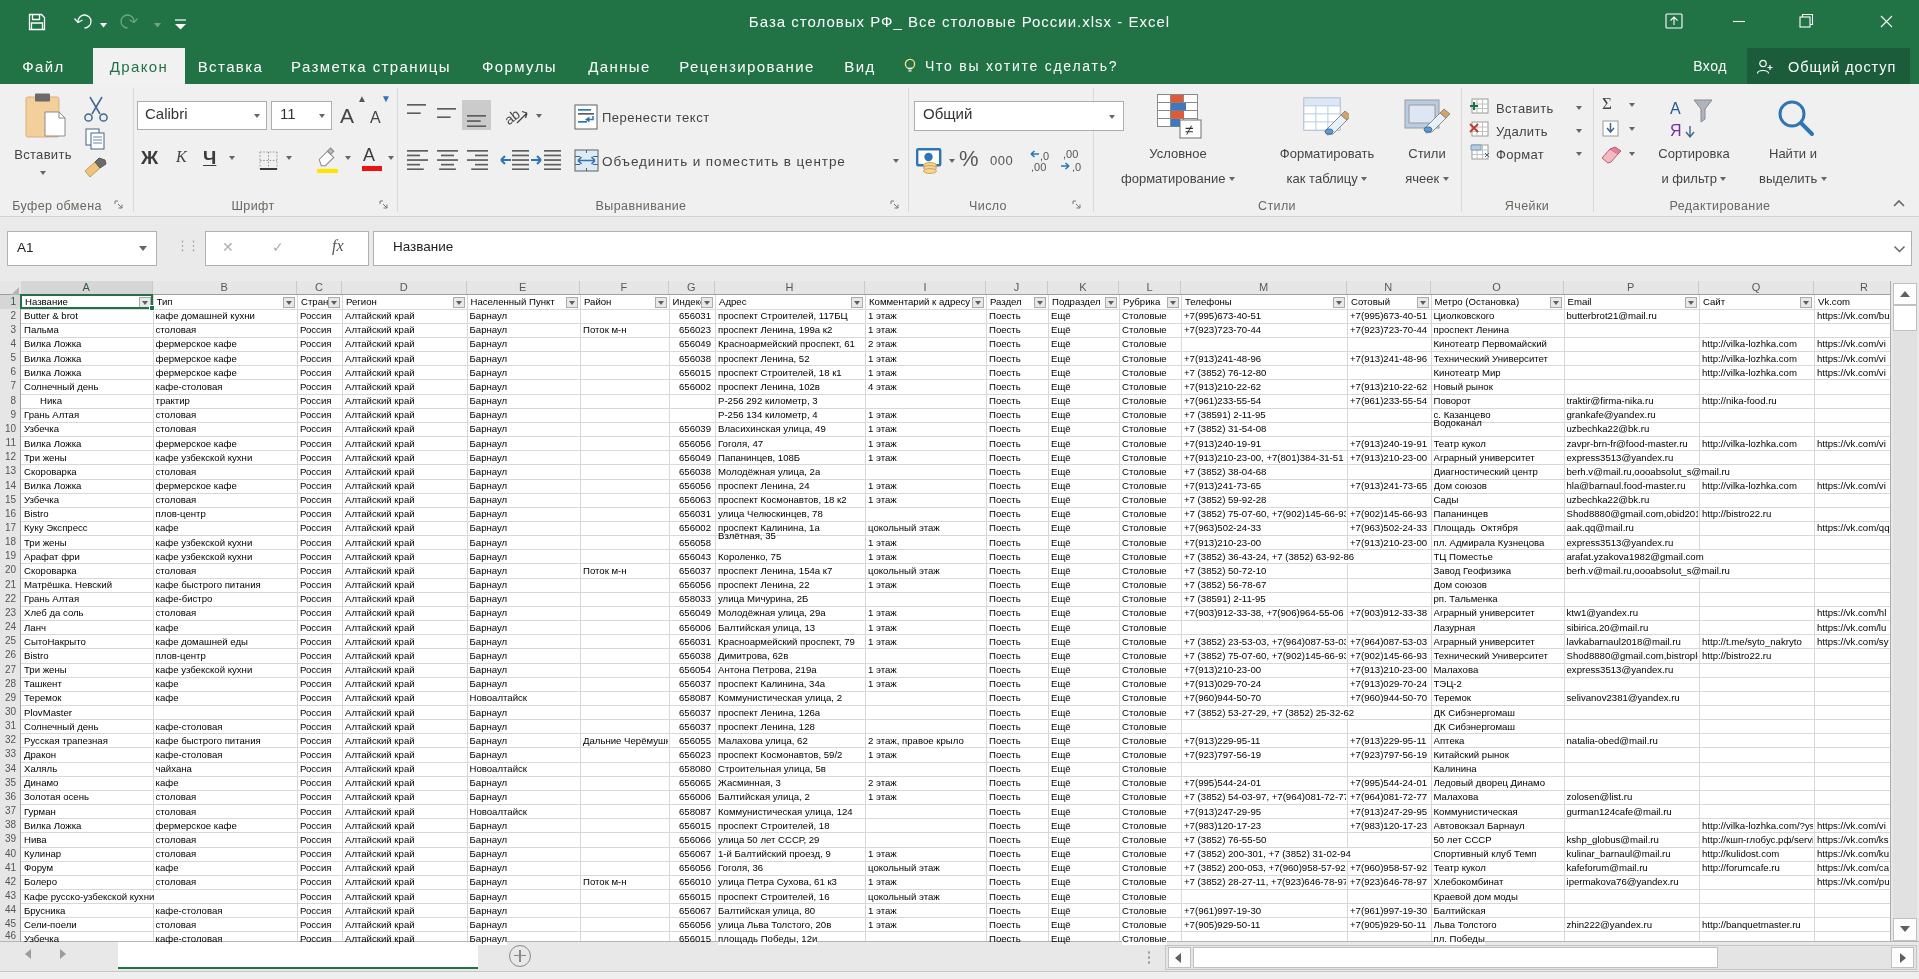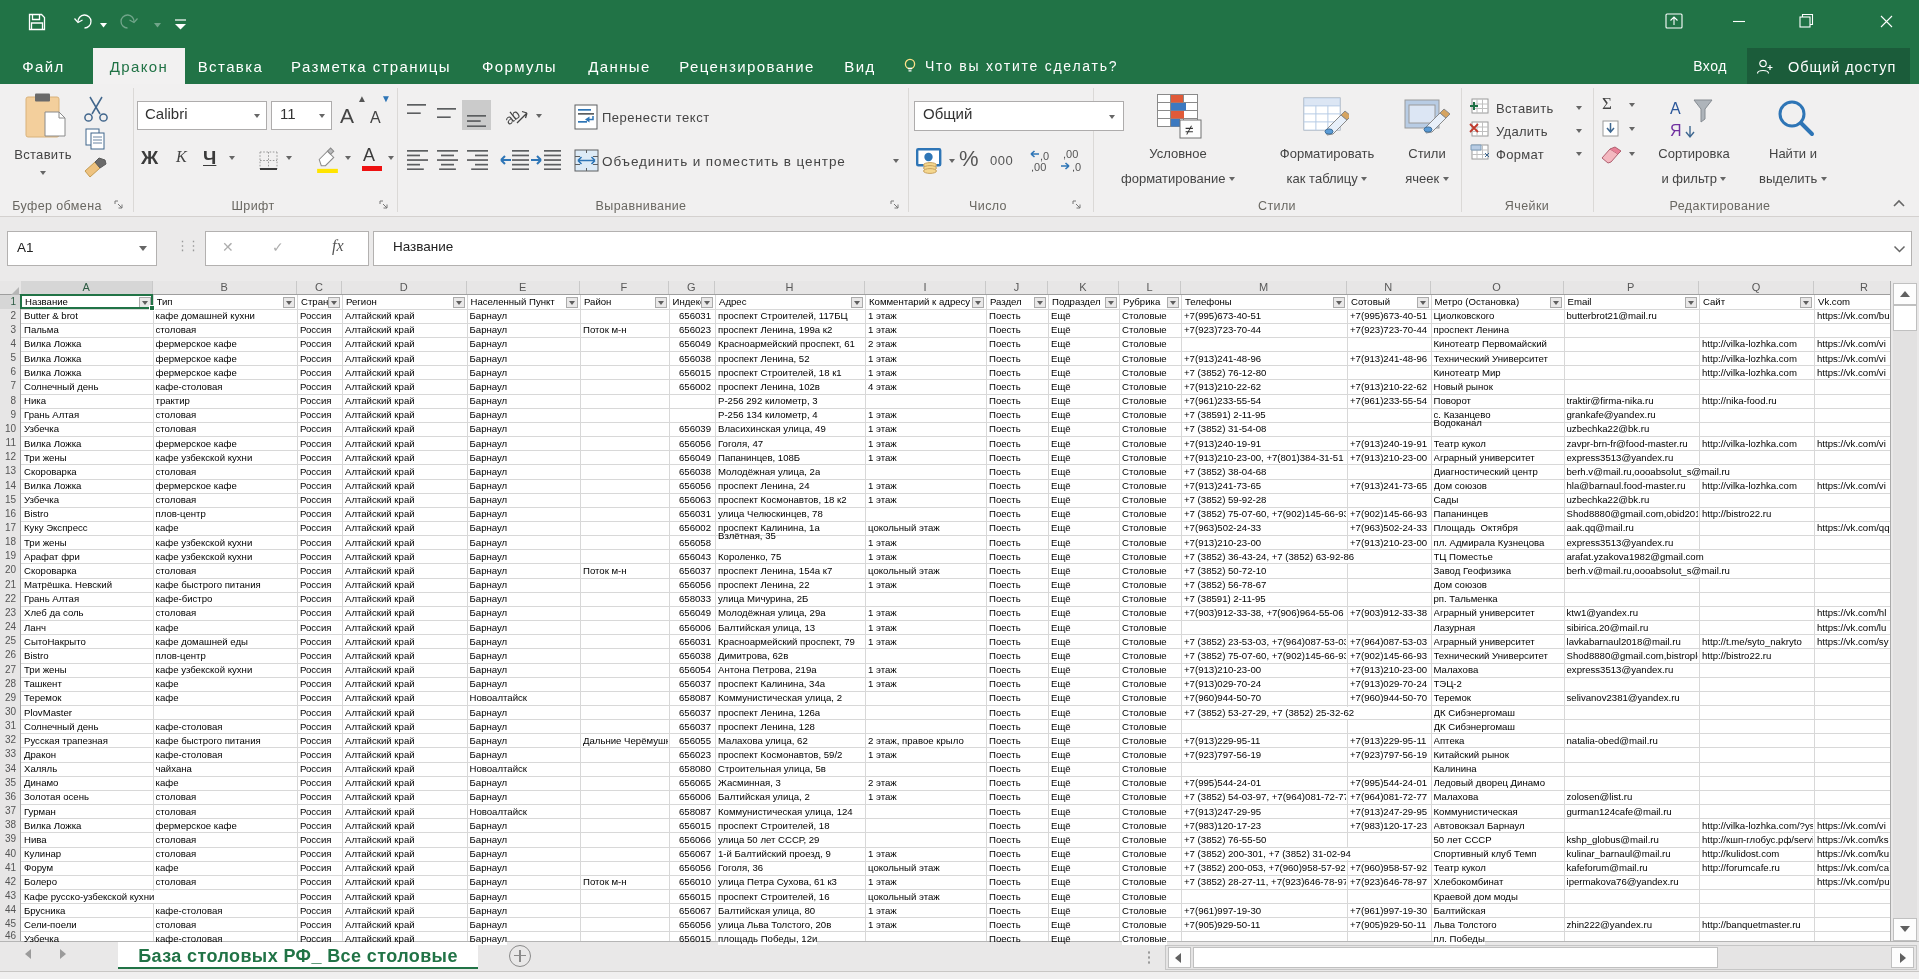--- a/index.html
+++ b/index.html
@@ -36,20 +36,21 @@
 <g stroke="#71a58a" stroke-width="1.3">
  <path d="M108 11 a6.5 6.5 0 1 0 -6.5 6" fill="none"></path>
  <path d="M111.5 7.5 l-3.5 4 l-4.5 -2.5" fill="none" stroke-width="1.2"></path>
 </g>
 <path d="M128 12 l7 0 l-3.5 4.5 z" fill="#71a58a"></path>
 <g stroke="#fff" stroke-width="1.2">
         <path d="M149 9 h11"></path>
       </g>
 <path d="M149 13 l11 0 l-5.5 5.5 z" fill="#fff"></path>
 </svg>
+<div style="position:absolute;left:0;top:13px;width:1919px;text-align:center;font-size:15px;color:#fff;letter-spacing:1px">База столовых РФ_ Все столовые России.xlsx - Excel</div>
 <svg style="position:absolute;left:1655px;top:10px" width="250" height="24" viewBox="0 0 250 24" fill="none" stroke="#fff" stroke-width="1.1">
 <rect x="11" y="4" width="16" height="14" rx="1"></rect>
 <path d="M19 15 v-7 M15.5 10.5 L19 7 l3.5 3.5"></path>
 <path d="M78 11.5 h12"></path>
 <rect x="145" y="7" width="10" height="10"></rect>
 <path d="M147.5 7 v-2.5 h10 v10 h-2.5"></path>
 <path d="M226 6 l11 11 M237 6 l-11 11"></path>
 </svg>
 <div style="position:absolute;left:93px;top:48px;width:92px;height:36px;background:#f2f1f1"></div>
 <div style="position:absolute;left:-76.5px;top:58px;width:240px;text-align:center;font-size:15px;letter-spacing:1.4px;color:#fff">Файл</div>
@@ -644,21 +645,21 @@
 <div class="c ov" style="left:469.5px;top:380.93px;max-width:196.0px">Барнаул</div>
 <div class="c cr" style="left:668.5px;top:380.93px;width:42.5px">656002</div>
 <div class="c" style="left:718px;top:380.93px;width:146px">проспект Ленина, 102в</div>
 <div class="c" style="left:868px;top:380.93px;width:117px">4 этаж</div>
 <div class="c" style="left:989px;top:380.93px;width:58px">Поесть</div>
 <div class="c" style="left:1051px;top:380.93px;width:67px">Ещё</div>
 <div class="c" style="left:1122px;top:380.93px;width:58px">Столовые</div>
 <div class="c" style="left:1184px;top:380.93px;width:162px">+7(913)210-22-62</div>
 <div class="c" style="left:1350px;top:380.93px;width:79.5px">+7(913)210-22-62</div>
 <div class="c ov" style="left:1433.5px;top:380.93px;max-width:262.5px">Новый рынок</div>
-<div class="c" style="left:24px;top:395.08px;width:105px">Ника</div>
+<div class="c" style="left:40px;top:395.08px;width:105px">Ника</div>
 <div class="c" style="left:155.5px;top:395.08px;width:140.5px">трактир</div>
 <div class="c" style="left:300px;top:395.08px;width:41px">Россия</div>
 <div class="c" style="left:345px;top:395.08px;width:120.5px">Алтайский край</div>
 <div class="c ov" style="left:469.5px;top:395.08px;max-width:196.0px">Барнаул</div>
 <div class="c ov" style="left:718px;top:395.08px;max-width:265px">Р-256 292 километр, 3</div>
 <div class="c" style="left:989px;top:395.08px;width:58px">Поесть</div>
 <div class="c" style="left:1051px;top:395.08px;width:67px">Ещё</div>
 <div class="c" style="left:1122px;top:395.08px;width:58px">Столовые</div>
 <div class="c" style="left:1184px;top:395.08px;width:162px">+7(961)233-55-54</div>
 <div class="c" style="left:1350px;top:395.08px;width:79.5px">+7(961)233-55-54</div>
@@ -1219,21 +1220,20 @@
     </div>
 <div style="position:absolute;left:1893px;top:305px;width:24px;height:26px;background:#fff;border:1px solid #c0c0c0;box-sizing:border-box"></div>
 <div style="position:absolute;left:1893px;top:331px;width:24px;height:587px;background:#e2e1e1"></div>
 <div class="sbox" style="left:1893px;top:918px;width:24px;height:23px">
       <span class="tri-d"></span>
     </div>
 <div style="position:absolute;left:0;top:941px;width:1919px;height:30px;background:#e9e8e8;border-top:1px solid #b5b5b5;box-sizing:border-box"></div>
 <div style="position:absolute;left:25px;top:949px;width:0;height:0;border-top:5px solid transparent;border-bottom:5px solid transparent;border-right:6px solid #9b9b9b"></div>
 <div style="position:absolute;left:60px;top:949px;width:0;height:0;border-top:5px solid transparent;border-bottom:5px solid transparent;border-left:6px solid #9b9b9b"></div>
 <div style="position:absolute;left:118px;top:942px;width:360px;height:27px;background:#fff;border-bottom:2.5px solid #217346;box-sizing:border-box"></div>
-<div style="position:absolute;left:118px;top:945.5px;width:360px;text-align:center;font-size:18px;letter-spacing:.4px;font-weight:bold;color:#217346">База столовых РФ_ Все столовые</div>
 <div style="position:absolute;left:509px;top:945px;width:22px;height:22px;border:1.4px solid #8a8a8a;border-radius:50%;box-sizing:border-box"></div>
 <div style="position:absolute;left:514px;top:955px;width:12px;height:1.4px;background:#8a8a8a"></div>
 <div style="position:absolute;left:519.3px;top:949.7px;width:1.4px;height:12px;background:#8a8a8a"></div>
 <div style="position:absolute;left:1147px;top:950px;width:4px;height:14px;background-image:radial-gradient(circle,#9a9a9a 1px,transparent 1.3px);background-size:4px 5px"></div>
 <div style="position:absolute;left:1165px;top:944.5px;width:752px;height:25px;background:#e5e4e4;border:1px solid #c6c6c6;box-sizing:border-box"></div>
 <div class="sbox" style="left:1168px;top:946.5px;width:23px;height:21px">
       <span class="tri-l"></span>
     </div>
 <div style="position:absolute;left:1193px;top:946.5px;width:525px;height:21px;background:#fff;border:1px solid #c0c0c0;box-sizing:border-box"></div>
 <div class="sbox" style="left:1891px;top:946.5px;width:23px;height:21px">

